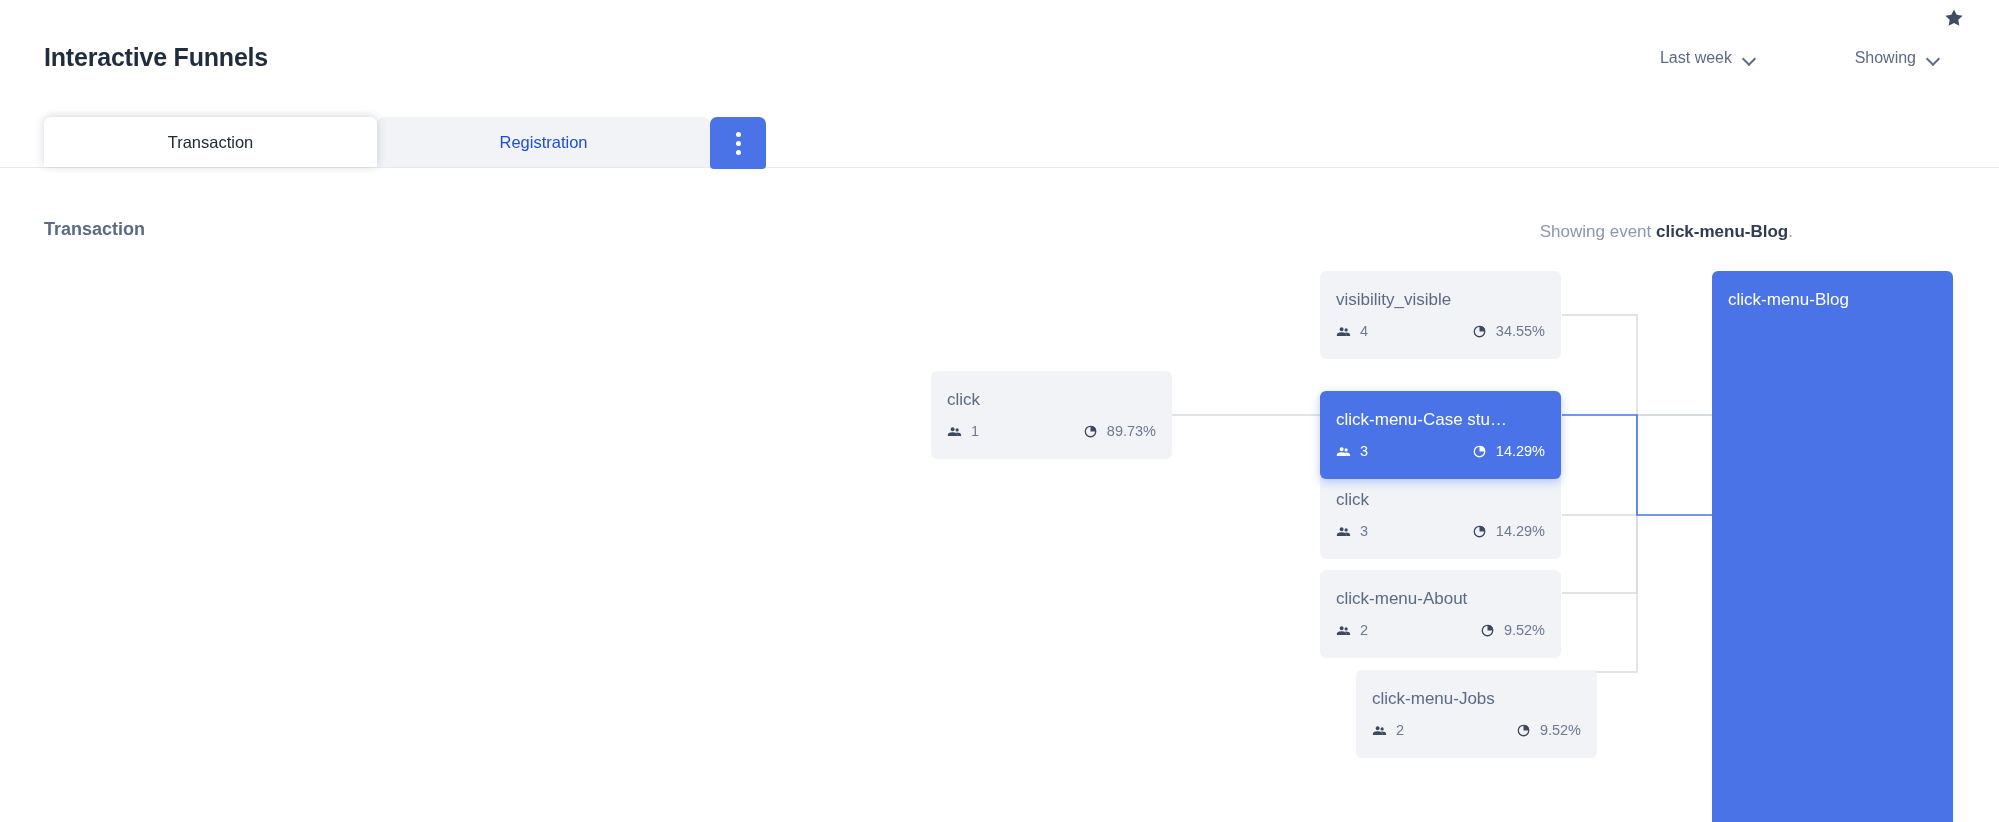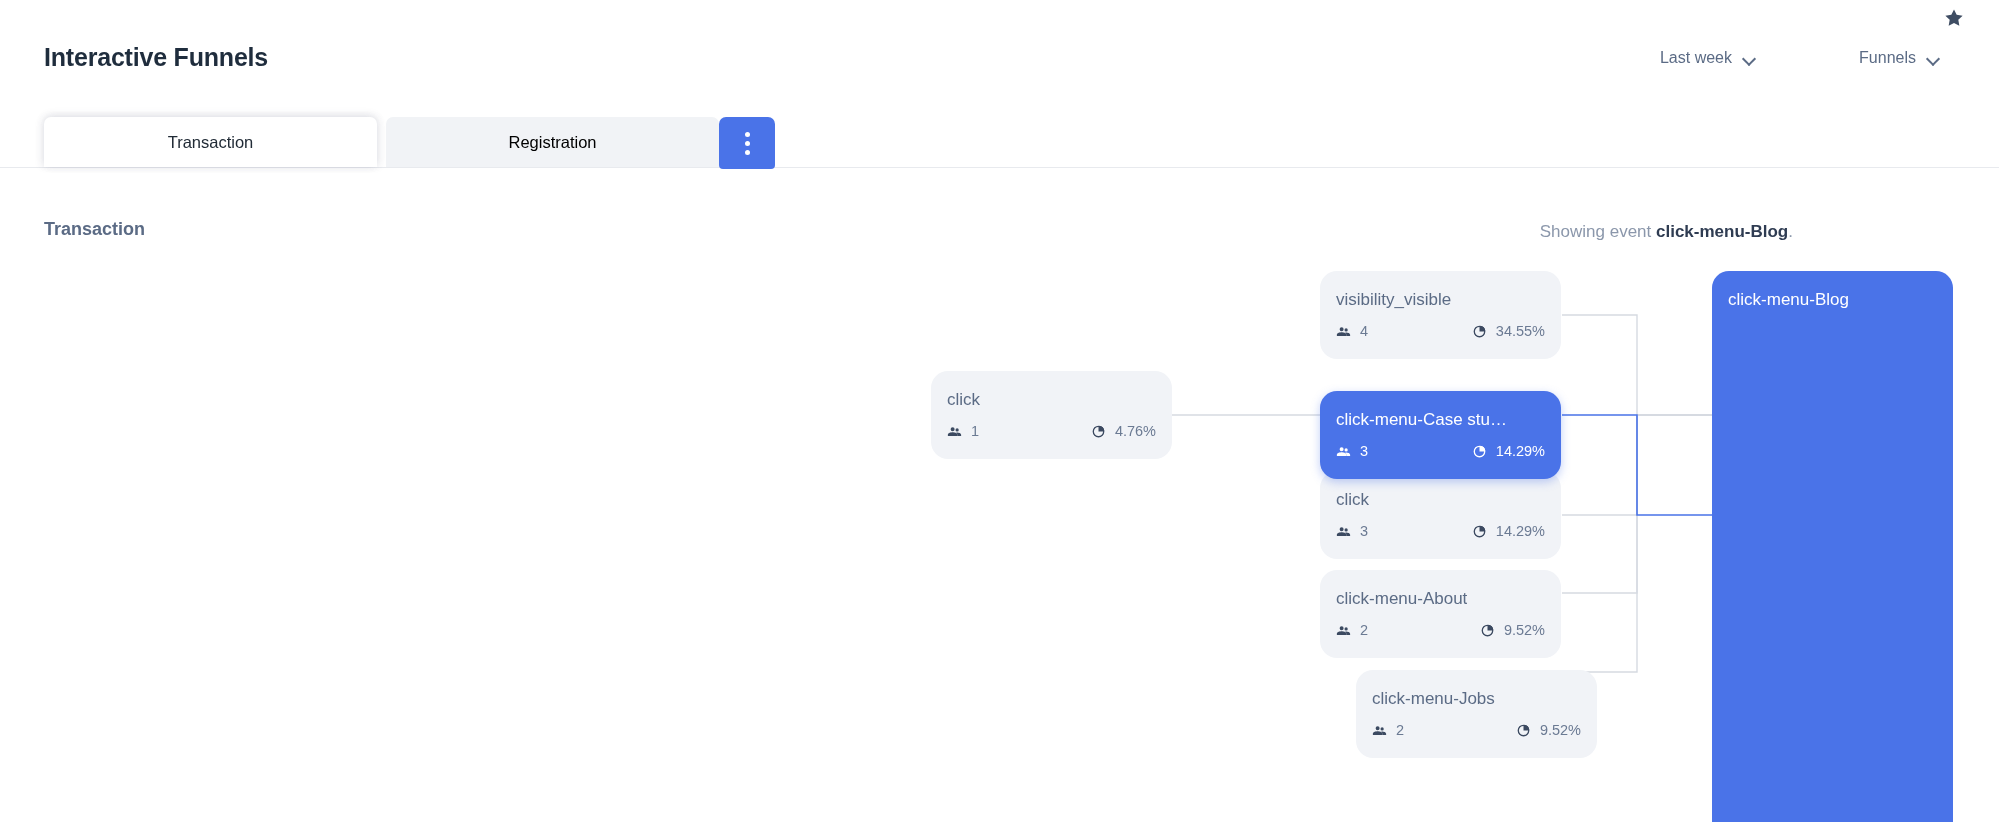--- a/index.html
+++ b/index.html
@@ -107,24 +107,23 @@
   }
   .tab.active {
     background: #ffffff;
     color: #212b36;
     box-shadow: 0 -2px 9px rgba(60,72,100,0.10), -3px 0 8px rgba(60,72,100,0.06), 3px 0 8px rgba(60,72,100,0.06);
     z-index: 3;
     position: relative;
   }
   .tab.inactive {
     background: #f1f3f6;
-    color: #000000;
+    color: #1d4ed8;
     z-index: 1;
     position: relative;
-    margin-left: 9px;
   }
   .tab-menu-btn {
     width: 56px;
     height: 52px;
     margin-left: 0px;
     background: #4a73e8;
     border-radius: 7px 7px 4px 4px;
     display: flex;
     align-items: center;
     justify-content: center;
@@ -167,21 +166,21 @@
     position: absolute;
     left: 0; top: 250px;
     width: 1999px;
     height: 572px;
   }
 
   .links { position: absolute; left: 0; top: 0; width: 1999px; height: 572px; }
 
   .node {
     position: absolute;
-    border-radius: 17px;
+    border-radius: 6px;
     background: #f1f3f7;
     overflow: hidden;
   }
   .node.selected {
     background: #4a73e8;
     box-shadow: 0 3px 10px rgba(74,115,232,0.35);
     z-index: 5;
     margin-top: 20px;
   }
   .node.terminal { background: #4a73e8; }
@@ -239,21 +238,21 @@
           <path d="M12 2.6l2.9 5.9 6.5.95-4.7 4.58 1.11 6.47L12 17.45 6.19 20.5 7.3 14.03 2.6 9.45l6.5-.95z"></path>
         </svg>
       </div>
 
       <div class="dropdown range">
         <span>Last week</span>
         <span class="chev"></span>
       </div>
 
       <div class="dropdown filter">
-        <span>Funnels</span>
+        <span>Showing</span>
         <span class="chev"></span>
       </div>
 
     </div>
   </div>
 
   <div class="tab-underline"></div>
 
   <div class="tabbar">
     <div class="tab active">
@@ -302,21 +301,21 @@
           <svg class="ic" viewBox="0 0 24 24" fill="currentColor">
               <path d="M9 11.5a3.2 3.2 0 100-6.4 3.2 3.2 0 000 6.4zm7.2.6a2.6 2.6 0 100-5.2 2.6 2.6 0 000 5.2zM9 13.2c-2.6 0-7.6 1.3-7.6 3.9v2.2H16.6v-2.2c0-2.6-5-3.9-7.6-3.9zm7.4.5c-.5 0-1.1 0-1.7.1 1.3.9 2.2 2.1 2.2 3.3v2.2h5.7v-2.2c0-2.3-4.1-3.4-6.2-3.4z"></path>
             </svg>
           <span>1</span>
         </span>
         <span class="stat pct">
           <svg class="ic" viewBox="0 0 24 24" fill="currentColor">
               <path d="M12 2.6a9.4 9.4 0 100 18.8 9.4 9.4 0 000-18.8zm0 2.1v7.3h7.3A7.3 7.3 0 0112 19.3 7.3 7.3 0 1112 4.7z"></path>
               <path d="M13.2 2.7v8.1h8.1a9.4 9.4 0 00-8.1-8.1z"></path>
             </svg>
-          <span>4.76%</span>
+          <span>89.73%</span>
         </span>
       </div>
     </div>
 
     <div class="node" style="left:1320px; top:21px; width:241px; height:88px;">
       <div class="node-label">visibility_visible</div>
       <div class="node-stats">
         <span class="stat users">
           <svg class="ic" viewBox="0 0 24 24" fill="currentColor">
               <path d="M9 11.5a3.2 3.2 0 100-6.4 3.2 3.2 0 000 6.4zm7.2.6a2.6 2.6 0 100-5.2 2.6 2.6 0 000 5.2zM9 13.2c-2.6 0-7.6 1.3-7.6 3.9v2.2H16.6v-2.2c0-2.6-5-3.9-7.6-3.9zm7.4.5c-.5 0-1.1 0-1.7.1 1.3.9 2.2 2.1 2.2 3.3v2.2h5.7v-2.2c0-2.3-4.1-3.4-6.2-3.4z"></path>

